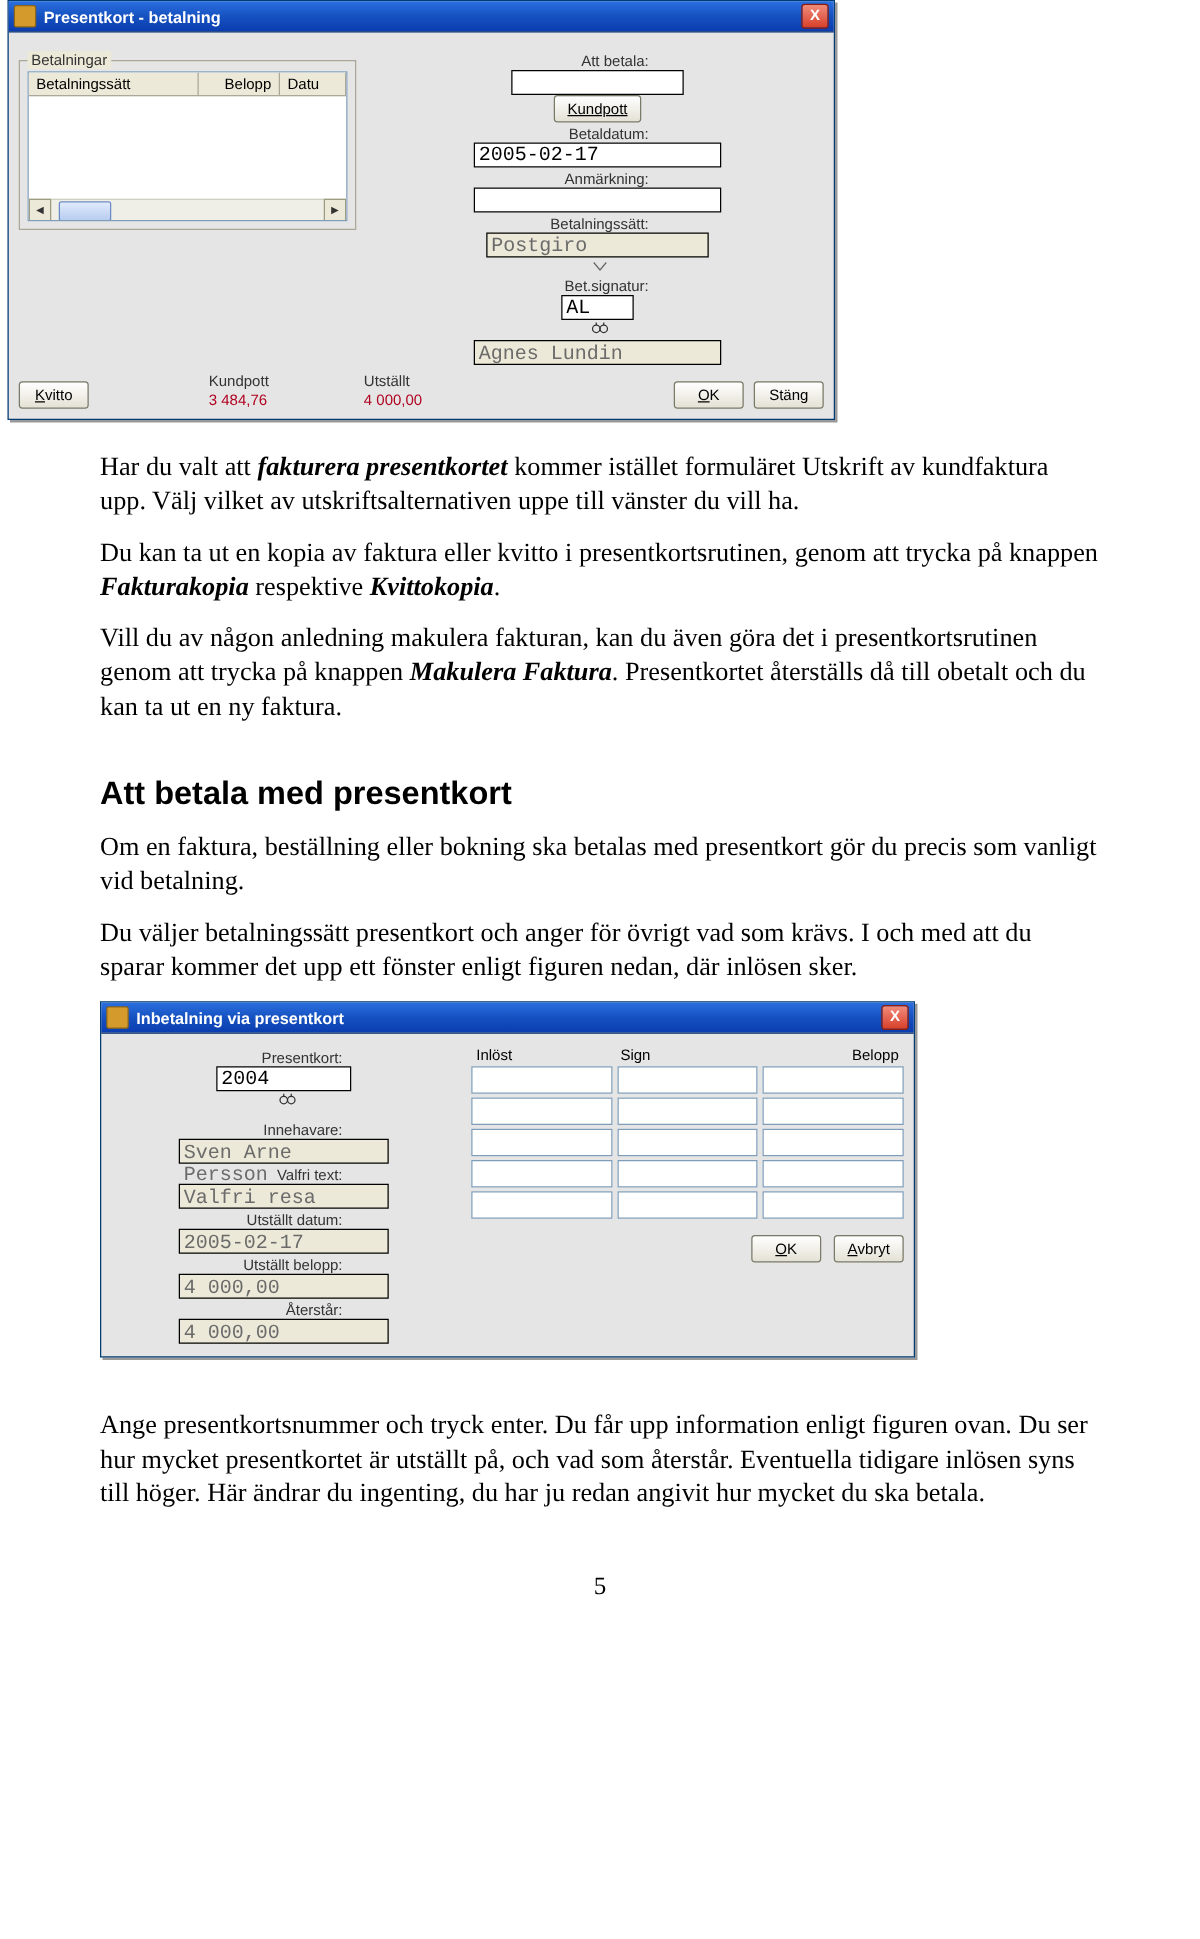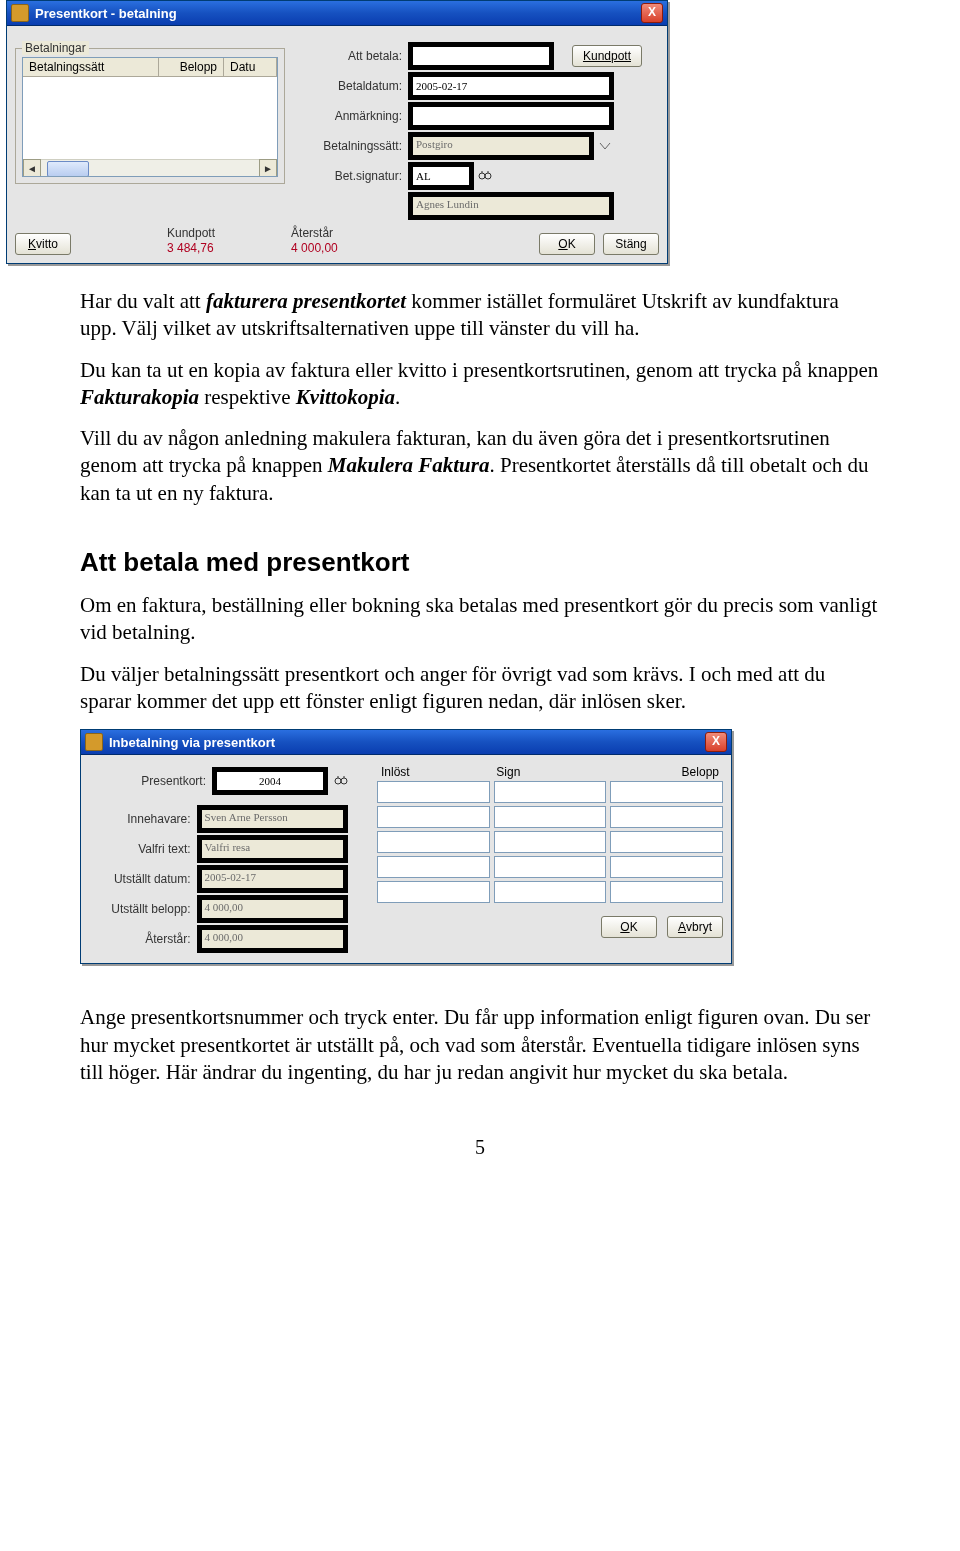--- a/index.html
+++ b/index.html
@@ -60,27 +60,27 @@
     border:1px solid #aca899;
     padding:8px 6px 6px 6px;
     position:relative;
     margin-bottom:6px;
     margin-top:16px;
   }
   .groupbox-title {
     position:absolute; top:-8px; left:6px;
     background:#ece9d8; padding:0 3px; font-size:12px; color:#333;
   }
-  .row { display:flex; align-items:center; margin:2px 17px; }
+  .row { display:flex; align-items:center; margin:2px 4px;flex-direction:column; }
   .lbl { text-align:right; padding-right:6px; width:88px; color:#333; white-space:nowrap; }
   .lbl2 { text-align:right; padding-right:6px; width:100px; color:#333; white-space:nowrap; }
   input.xp, .xp-readonly {
-    font-family:Liberation Serif, serif;
-    font-size:11px;
-    border:5px solid #000000;
+    font-family:Liberation Mono, monospace;
+    font-size:16px;
+    border:1px solid #000000;
     background:#fff;
     height:16px;
     padding:1px 3px;
   }
   .xp-readonly { background:#ece9d8; color:#6b6b6b; }
   .xp-btn {
     font-family:Tahoma,Arial,sans-serif;
     font-size:12px;
     background:linear-gradient(to bottom,#fff,#e4e2d5);
     border:1px solid #7a7a68;
@@ -215,21 +215,21 @@
           <span><span class="u">K</span><span>vitto</span></span>
         </button>
 
       <span style="width:80px;"></span>
       <div class="footer-cell">
         <span class="cap">Kundpott</span>
         <span class="redval">3 484,76</span>
       </div>
       <span style="width:60px;"></span>
       <div class="footer-cell">
-        <span class="cap">Återstår</span>
+        <span class="cap">Utställt</span>
         <span class="redval">4 000,00</span>
       </div>
       <span style="flex:1"></span>
       <button class="xp-btn"><span class="u">O</span>K</button>
       <button class="xp-btn">
           <span>Stäng</span>
         </button>
     </div>
   </div>
 </div>
@@ -255,21 +255,21 @@
   <div class="titlebar">
     <span class="win-icon"></span>
     <span class="title">Inbetalning via presentkort</span>
     <span class="close-btn">X</span>
   </div>
   <div class="dlg-body">
     <div class="cols">
       <div class="left-col" style="padding-top:4px;">
         <div class="row">
           <span class="lbl2">Presentkort:</span>
-          <input class="xp" style="width: 100px; text-align: center;" value="2004">
+          <input class="xp" style="width: 100px;" value="2004">
           <span class="small-icon binoc" style="margin-left:6px;">
             <svg viewBox="0 0 14 14">
                   <circle cx="4" cy="7" r="3" fill="none" stroke="#333"></circle>
                   <circle cx="10" cy="7" r="3" fill="none" stroke="#333"></circle>
                   <path d="M4 4 L4 2 M10 4 L10 2" stroke="#333"></path>
                 </svg>
           </span>
         </div>
         <div style="height:6px;"></div>
         <div class="row">

